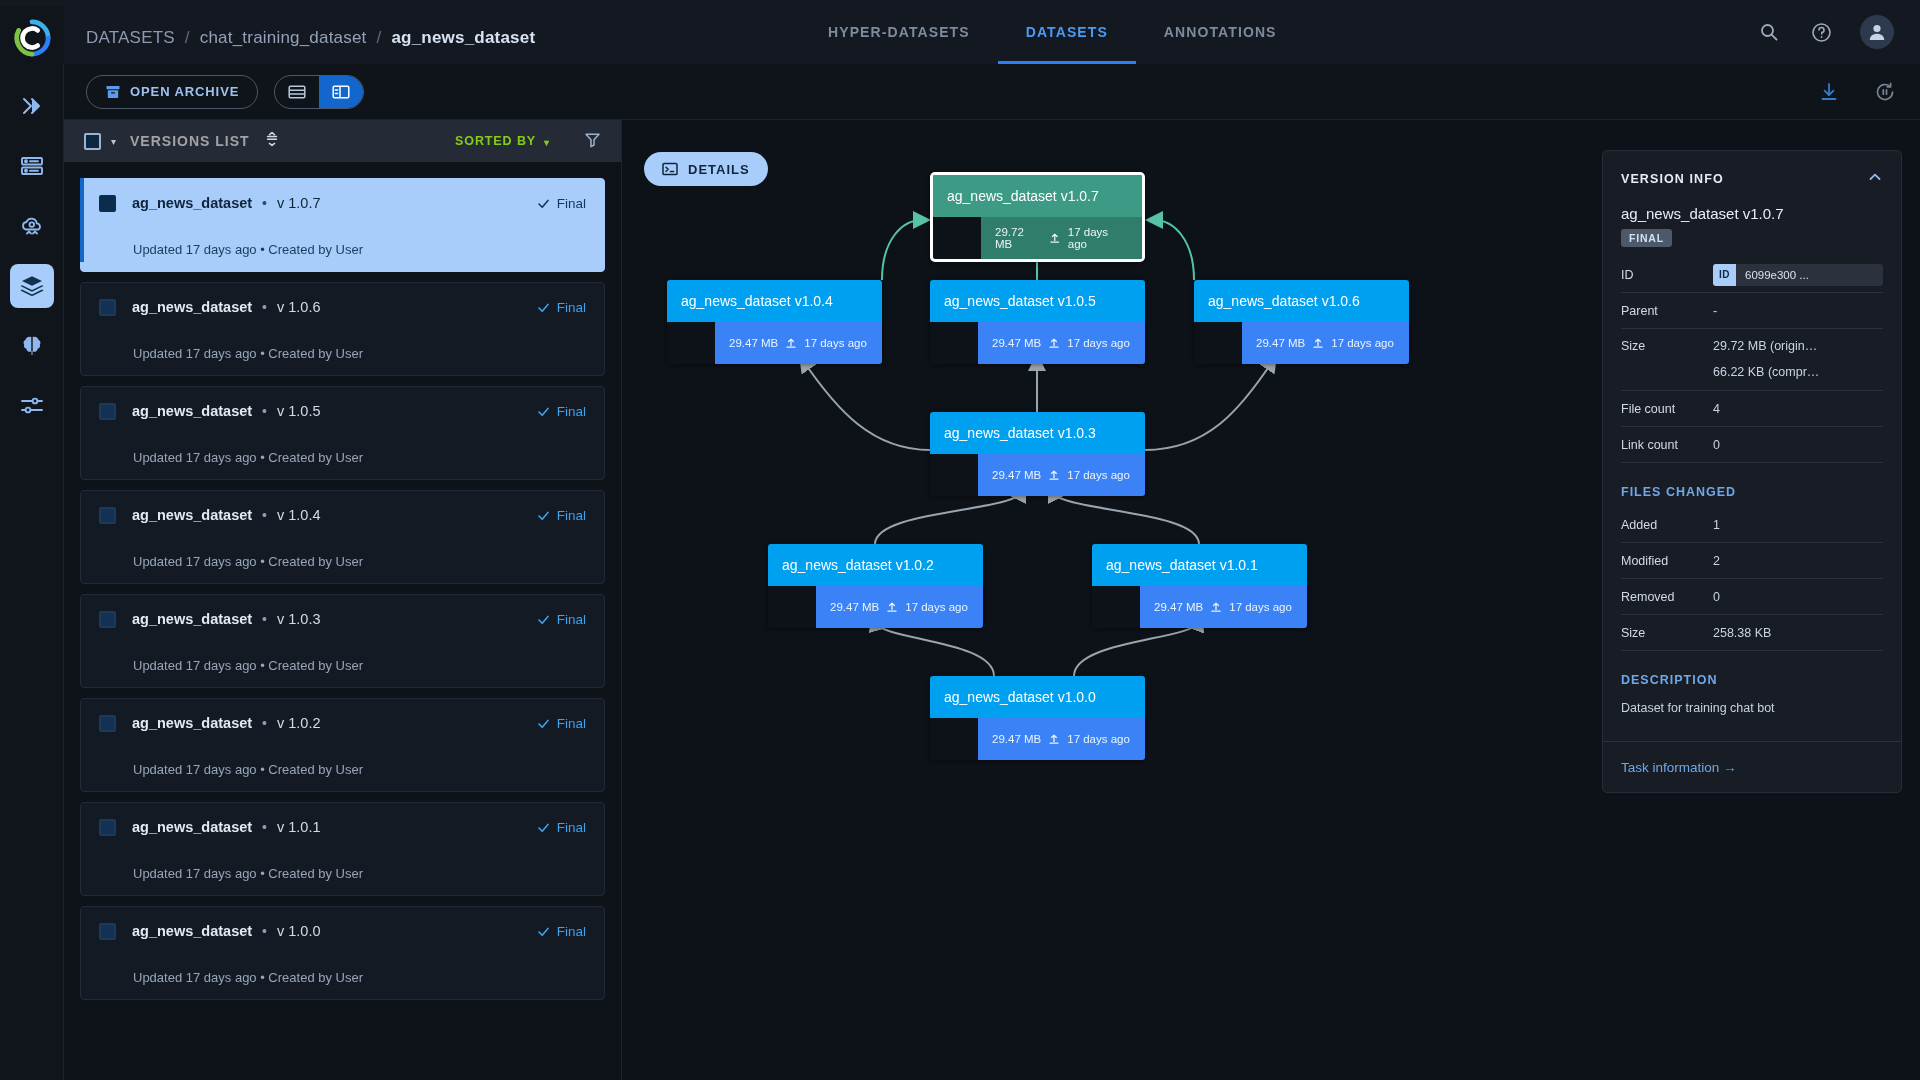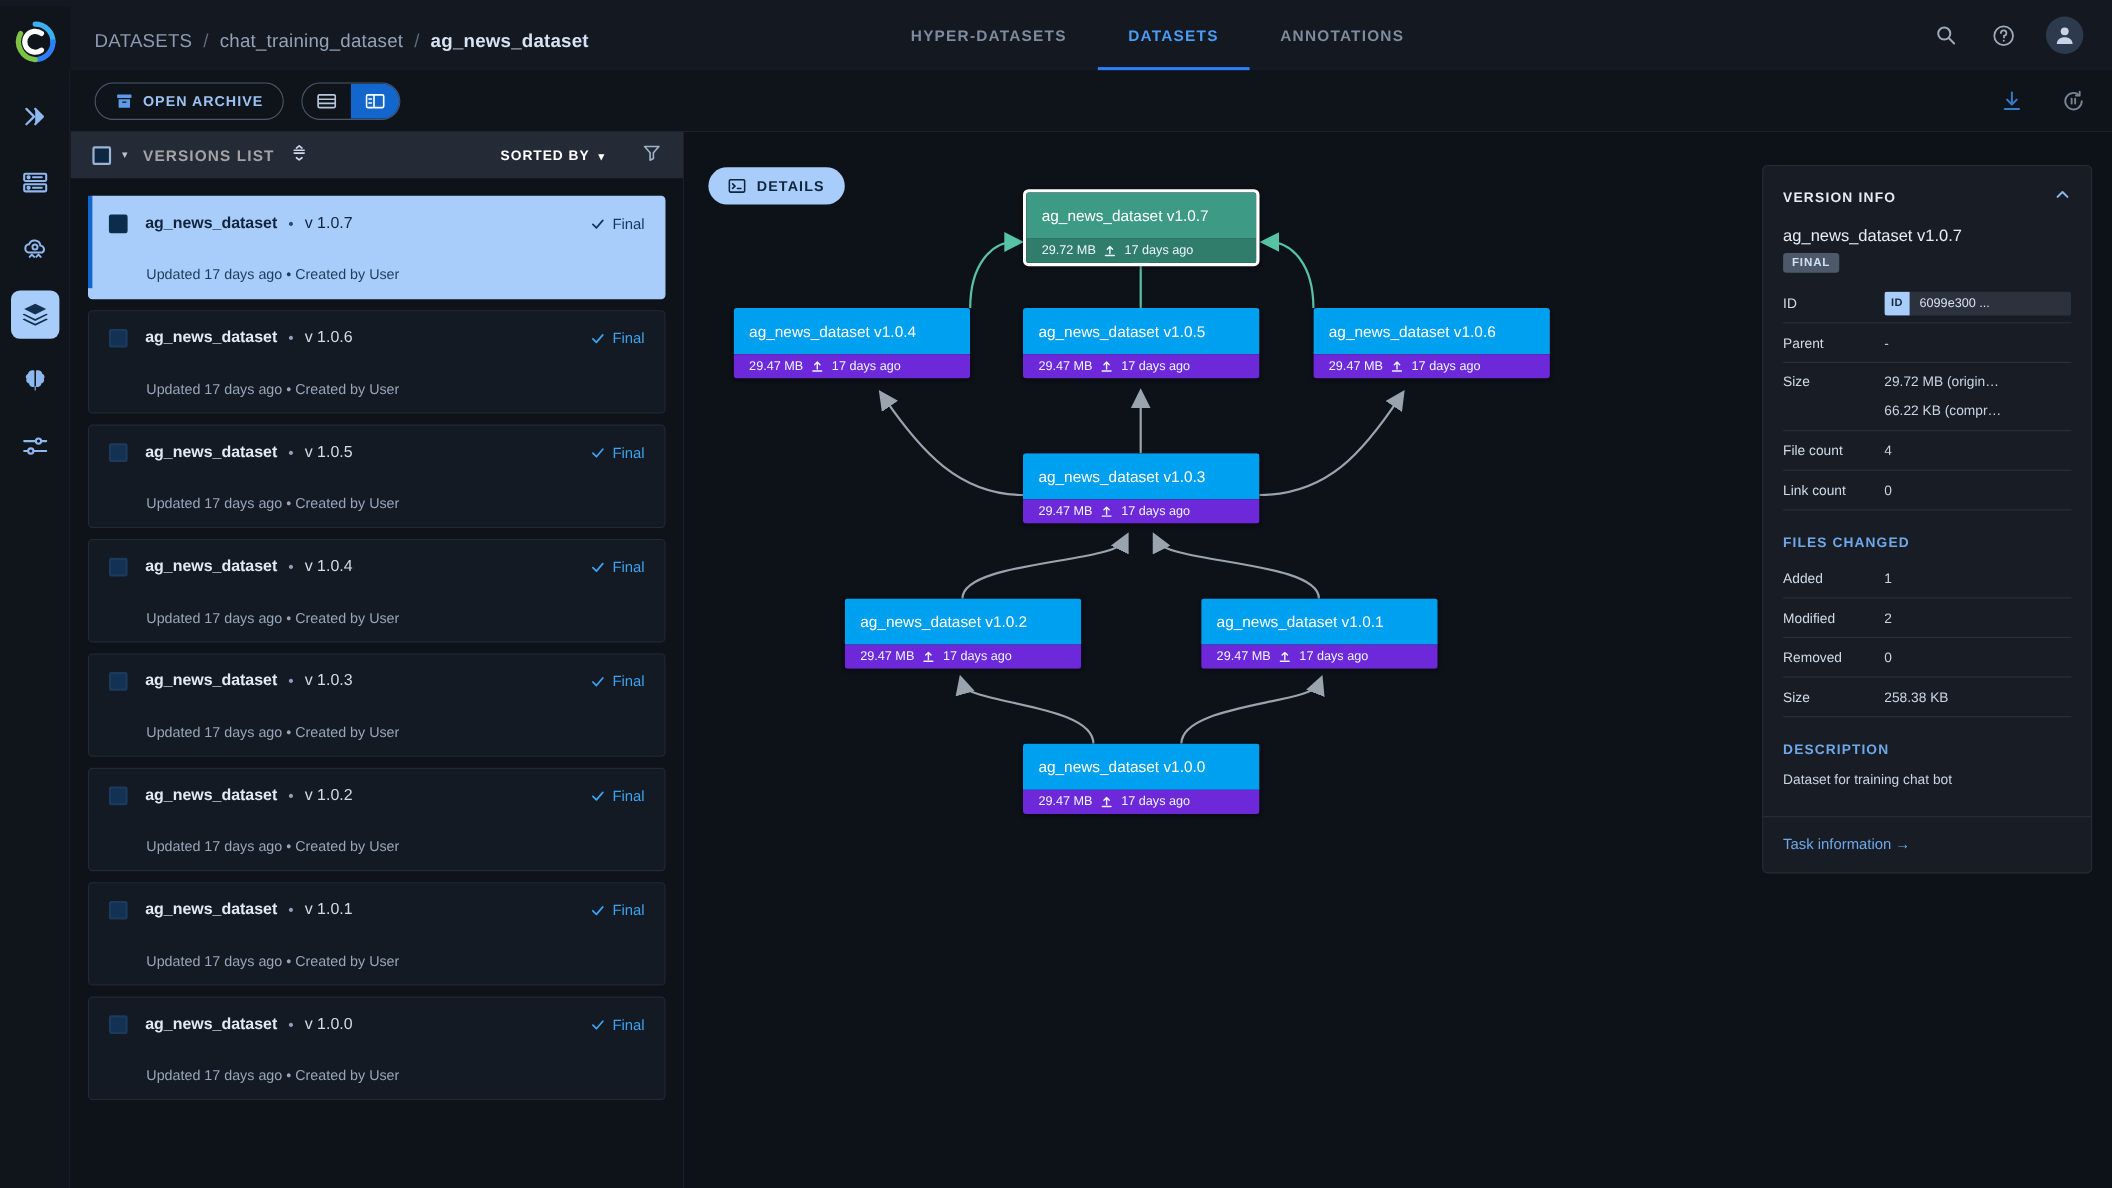--- a/index.html
+++ b/index.html
@@ -113,21 +113,21 @@
     border-radius: 2px; background: #0d2740; cursor: pointer; flex:0 0 17px;
   }
   .cb.light { border-color: #1b3a5c; background: #123153; }
   .caret { margin-left: 10px; color: #b8c5d6; font-size: 10px; cursor: pointer; }
   .list-title {
     margin-left: 14px; font-size: 14px; font-weight: bold;
     letter-spacing: 1px; color: #a3a3a3;
   }
   .sortedby {
     margin-left: auto; display: flex; align-items: flex-end; gap: 8px;
-    color: #ffffff; font-size: 12.5px; font-weight: bold; letter-spacing: .9px;
+    color: #84cc16; font-size: 12.5px; font-weight: bold; letter-spacing: .9px;
     cursor: pointer;
   }
   .filter-ic { margin-left: 34px; cursor: pointer; }
 
   .list-scroll { height: 918px; overflow: hidden; padding: 6px 16px 0 16px; position: relative; }
   .vcard {
     margin-top: 10px; border-radius: 4px; background: #141a23;
     border: 1px solid #222a36; overflow: hidden; cursor: pointer;
   }
   .vcard.sel { background: #a8cdfb; border-color: #a8cdfb; }
@@ -167,25 +167,25 @@
   }
   .node {
     position: absolute; width: 215px; border-radius: 3px; overflow: hidden;
     cursor: pointer; box-shadow: 0 1px 4px rgba(0,0,0,.4);
   }
   .node .nhead {
     height: 42px; display: flex; align-items: center; padding: 0 14px;
     font-size: 14px; color: #ffffff;
   }
   .node .nfoot {
-    height: 22px; display: flex; align-items: center; gap: 7px;
-    padding: 0 14px; font-size: 11.5px; color: #eaf4ff;
+    height: 42px; display: flex; align-items: center; gap: 7px;
+    padding: 0 14px; font-size: 11.5px; color: #eaf4ff; margin-left: 48px;
   }
   .node.blue .nhead { background: #00a0f0; }
-  .node.blue .nfoot { background: #6d28d9; text-align: right; }
+  .node.blue .nfoot { background: #3b82f6; text-align: right; }
   .node.green { border: 3px solid #ffffff; border-radius: 5px; }
   .node.green .nhead { background: #3d9b85; }
   .node.green .nfoot { background: #307d6c; }
   .nsize { font-weight: normal; }
   svg.edges { position: absolute; left:0; top:0; width: 1298px; height: 960px; pointer-events: none; }
 
   
   .infopanel {
     position: absolute; right: 18px; top: 150px; width: 300px;
     background: #181d25; border: 1px solid #262d38; border-radius: 5px;

